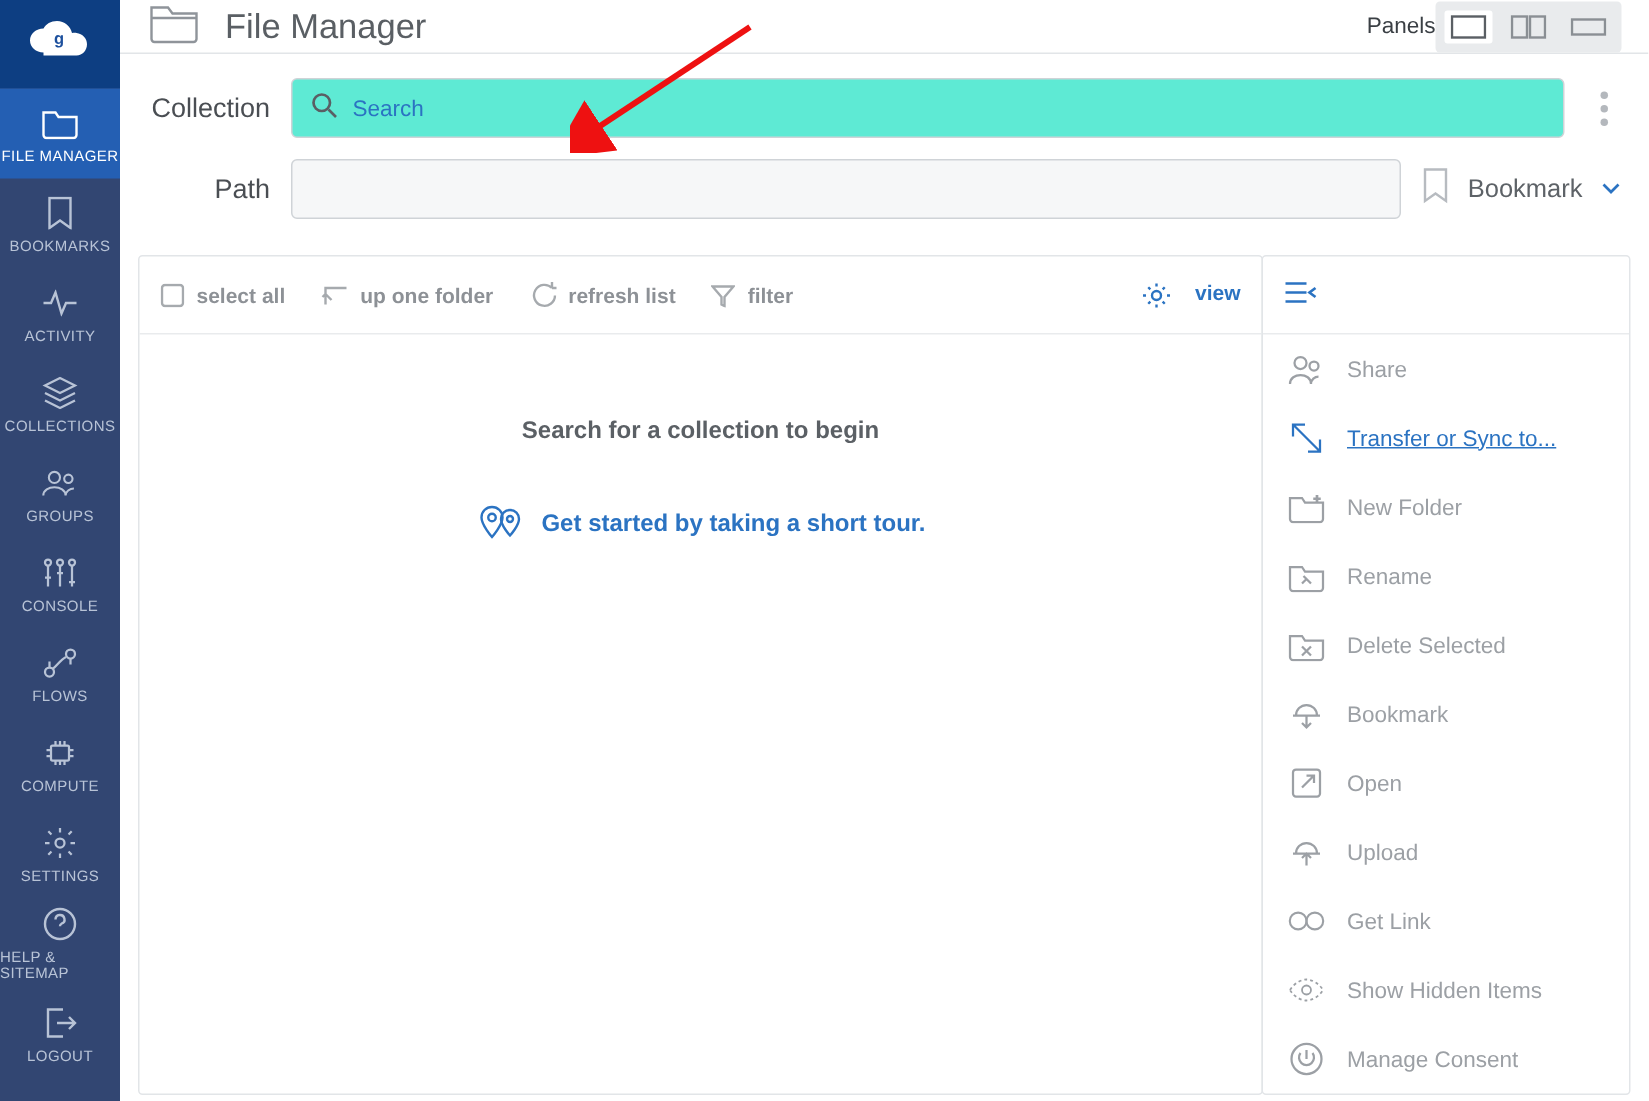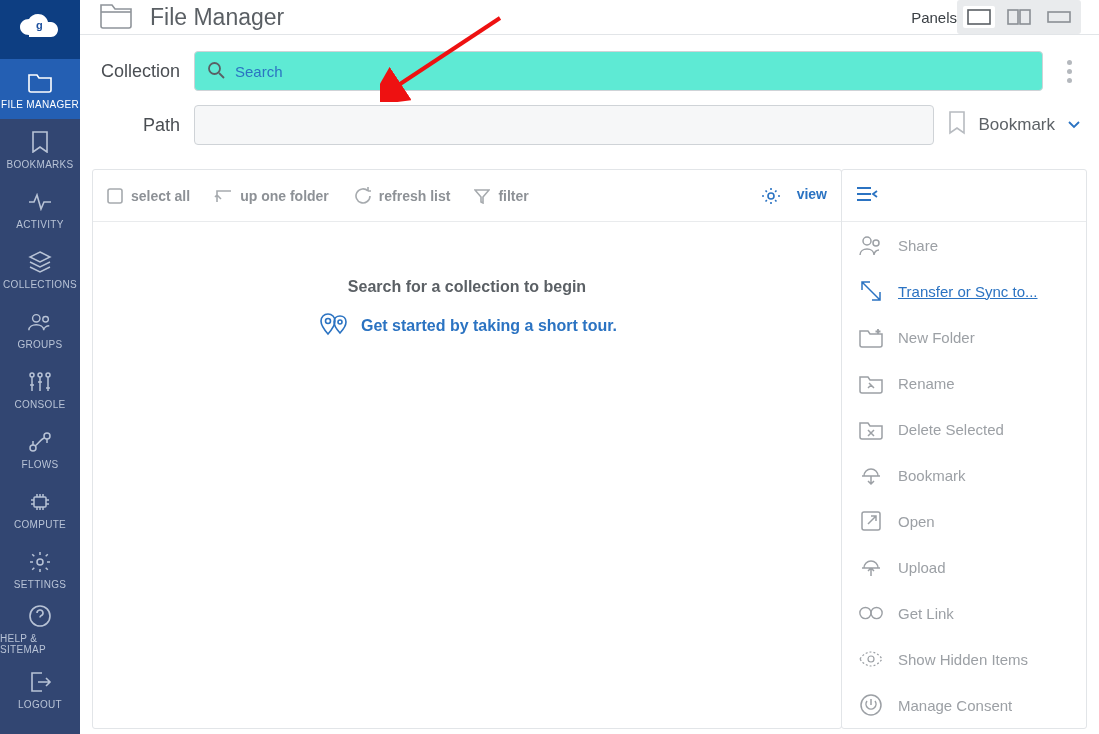--- a/index.html
+++ b/index.html
@@ -151,21 +151,21 @@
   .tool { display: flex; align-items: center; gap: 8px; cursor: pointer; }
   .toolbar .spacer { flex: 1; }
   .view-tool { color: #2b73c2; display: flex; align-items: flex-start; gap: 16px; }
 
   .body-msg {
     flex: 1;
     display: flex;
     flex-direction: column;
     align-items: center;
     padding-top: 56px;
-    gap: 16px;
+    gap: 39px;
     color: #5b6065;
     font-size: 16px;
   }
   .tour-link { color: #2b73c2; display: flex; align-items: center; gap: 10px; cursor: pointer; }
 
   
   .arrow-annotation {
     position: absolute;
     top: 12px;
     left: 300px;

